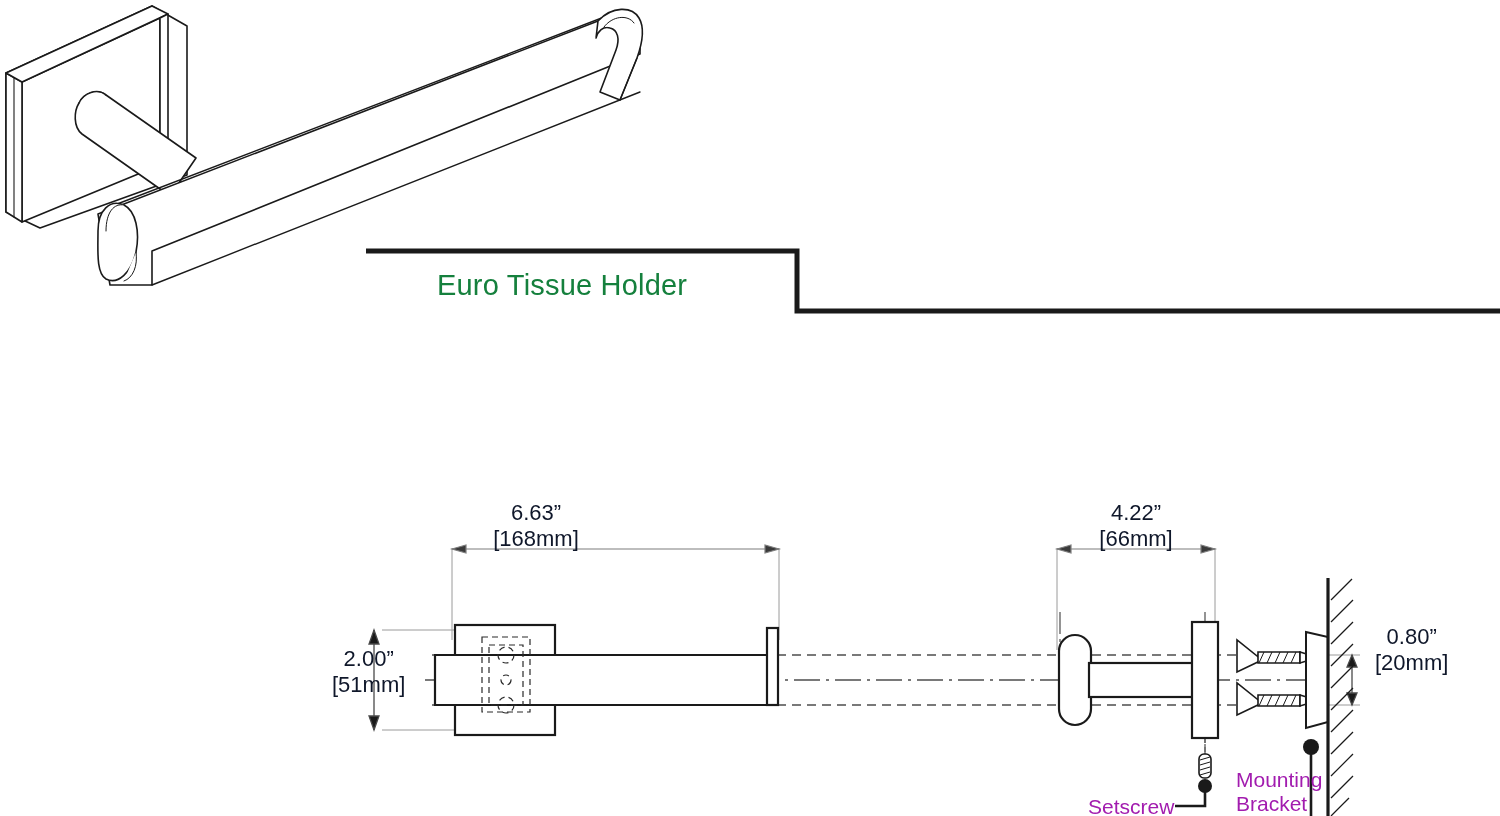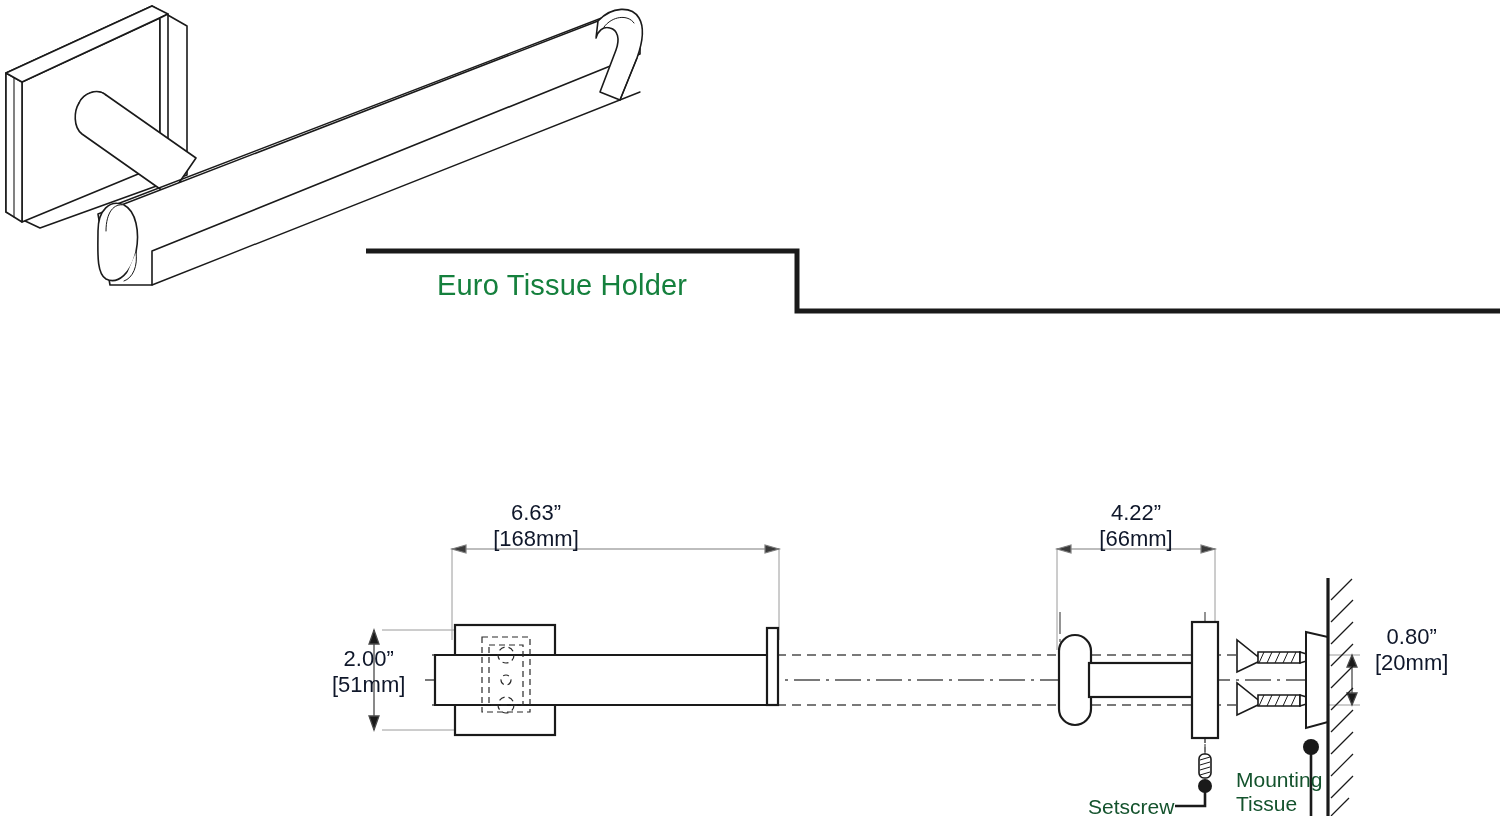--- a/index.html
+++ b/index.html
@@ -21,21 +21,21 @@
     position:absolute;
     font-size:22px;
     color:#0f172a;
     white-space:nowrap;
     text-align:center;
     line-height:1.18;
   }
   .callout-text{
     position:absolute;
     font-size:21px;
-    color:#14532d;
+    color:#a21caf;
     white-space:nowrap;
     line-height:1.15;
   }
 </style>
 </head>
 <body>
 
 <div class="layer">
 <svg width="1500" height="816" viewBox="0 0 1500 816" fill="none" xmlns="http://www.w3.org/2000/svg">
   <g stroke="#1a1a1a" stroke-width="1.6" fill="#ffffff" stroke-linejoin="round" stroke-linecap="round">
@@ -247,14 +247,14 @@
 
 <div class="dim-text" style="left:1375px;top:624px;">
   <div>0.80”</div>
   <div>[20mm]</div>
 </div>
 
 <div class="callout-text" style="left:1088px;top:795px;">Setscrew</div>
 
 <div class="callout-text" style="left:1236px;top:768px;">
   <div>Mounting</div>
-  <div>Tissue</div>
+  <div>Bracket</div>
 </div>
 
 </body></html>

